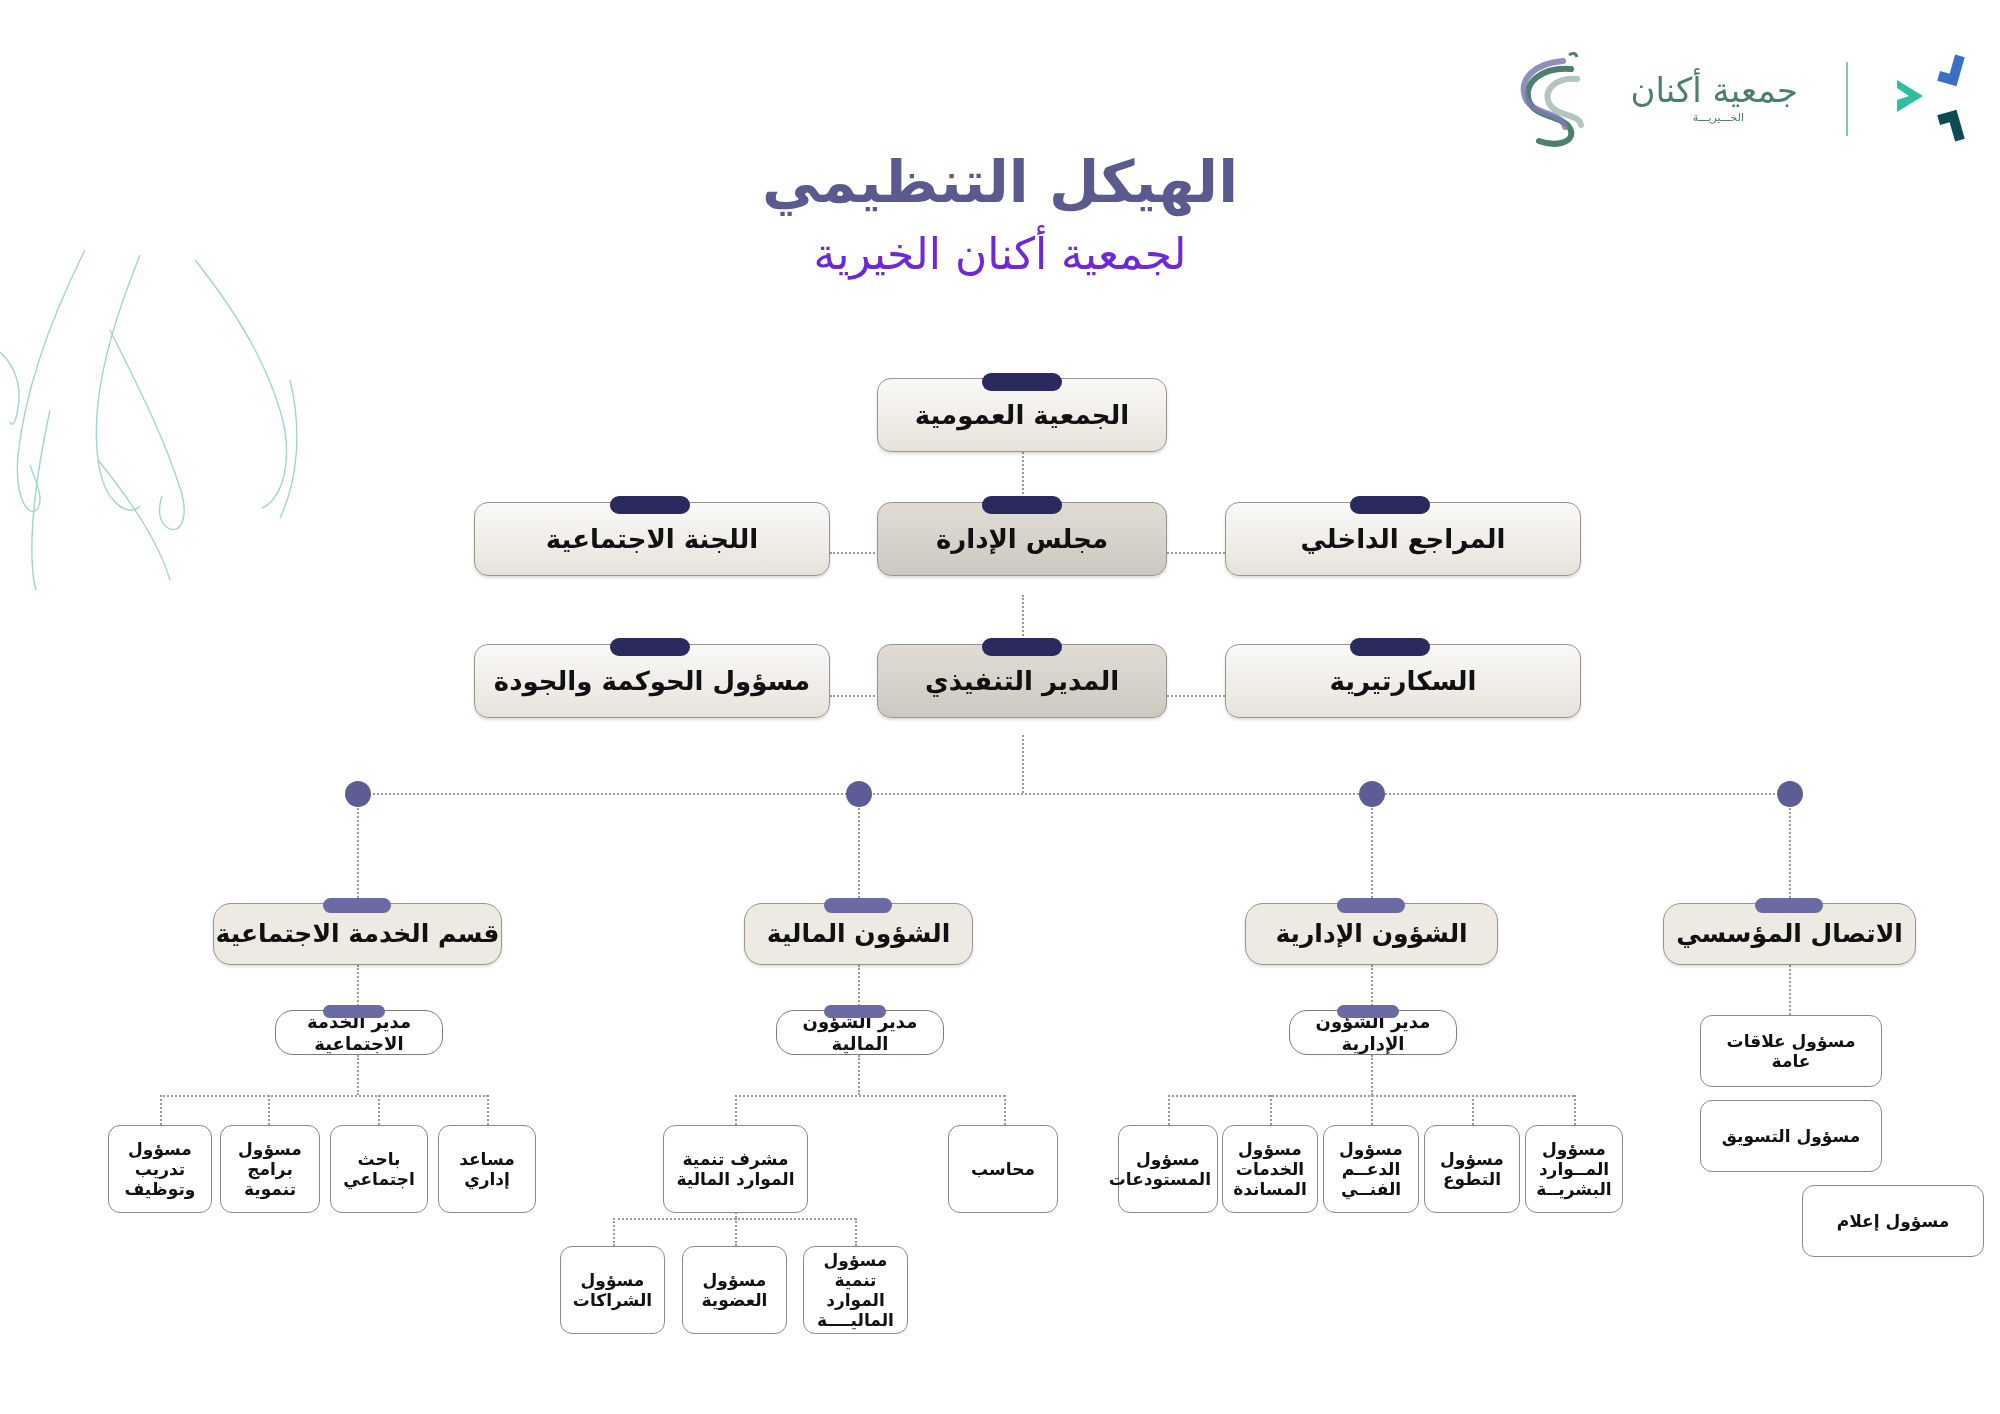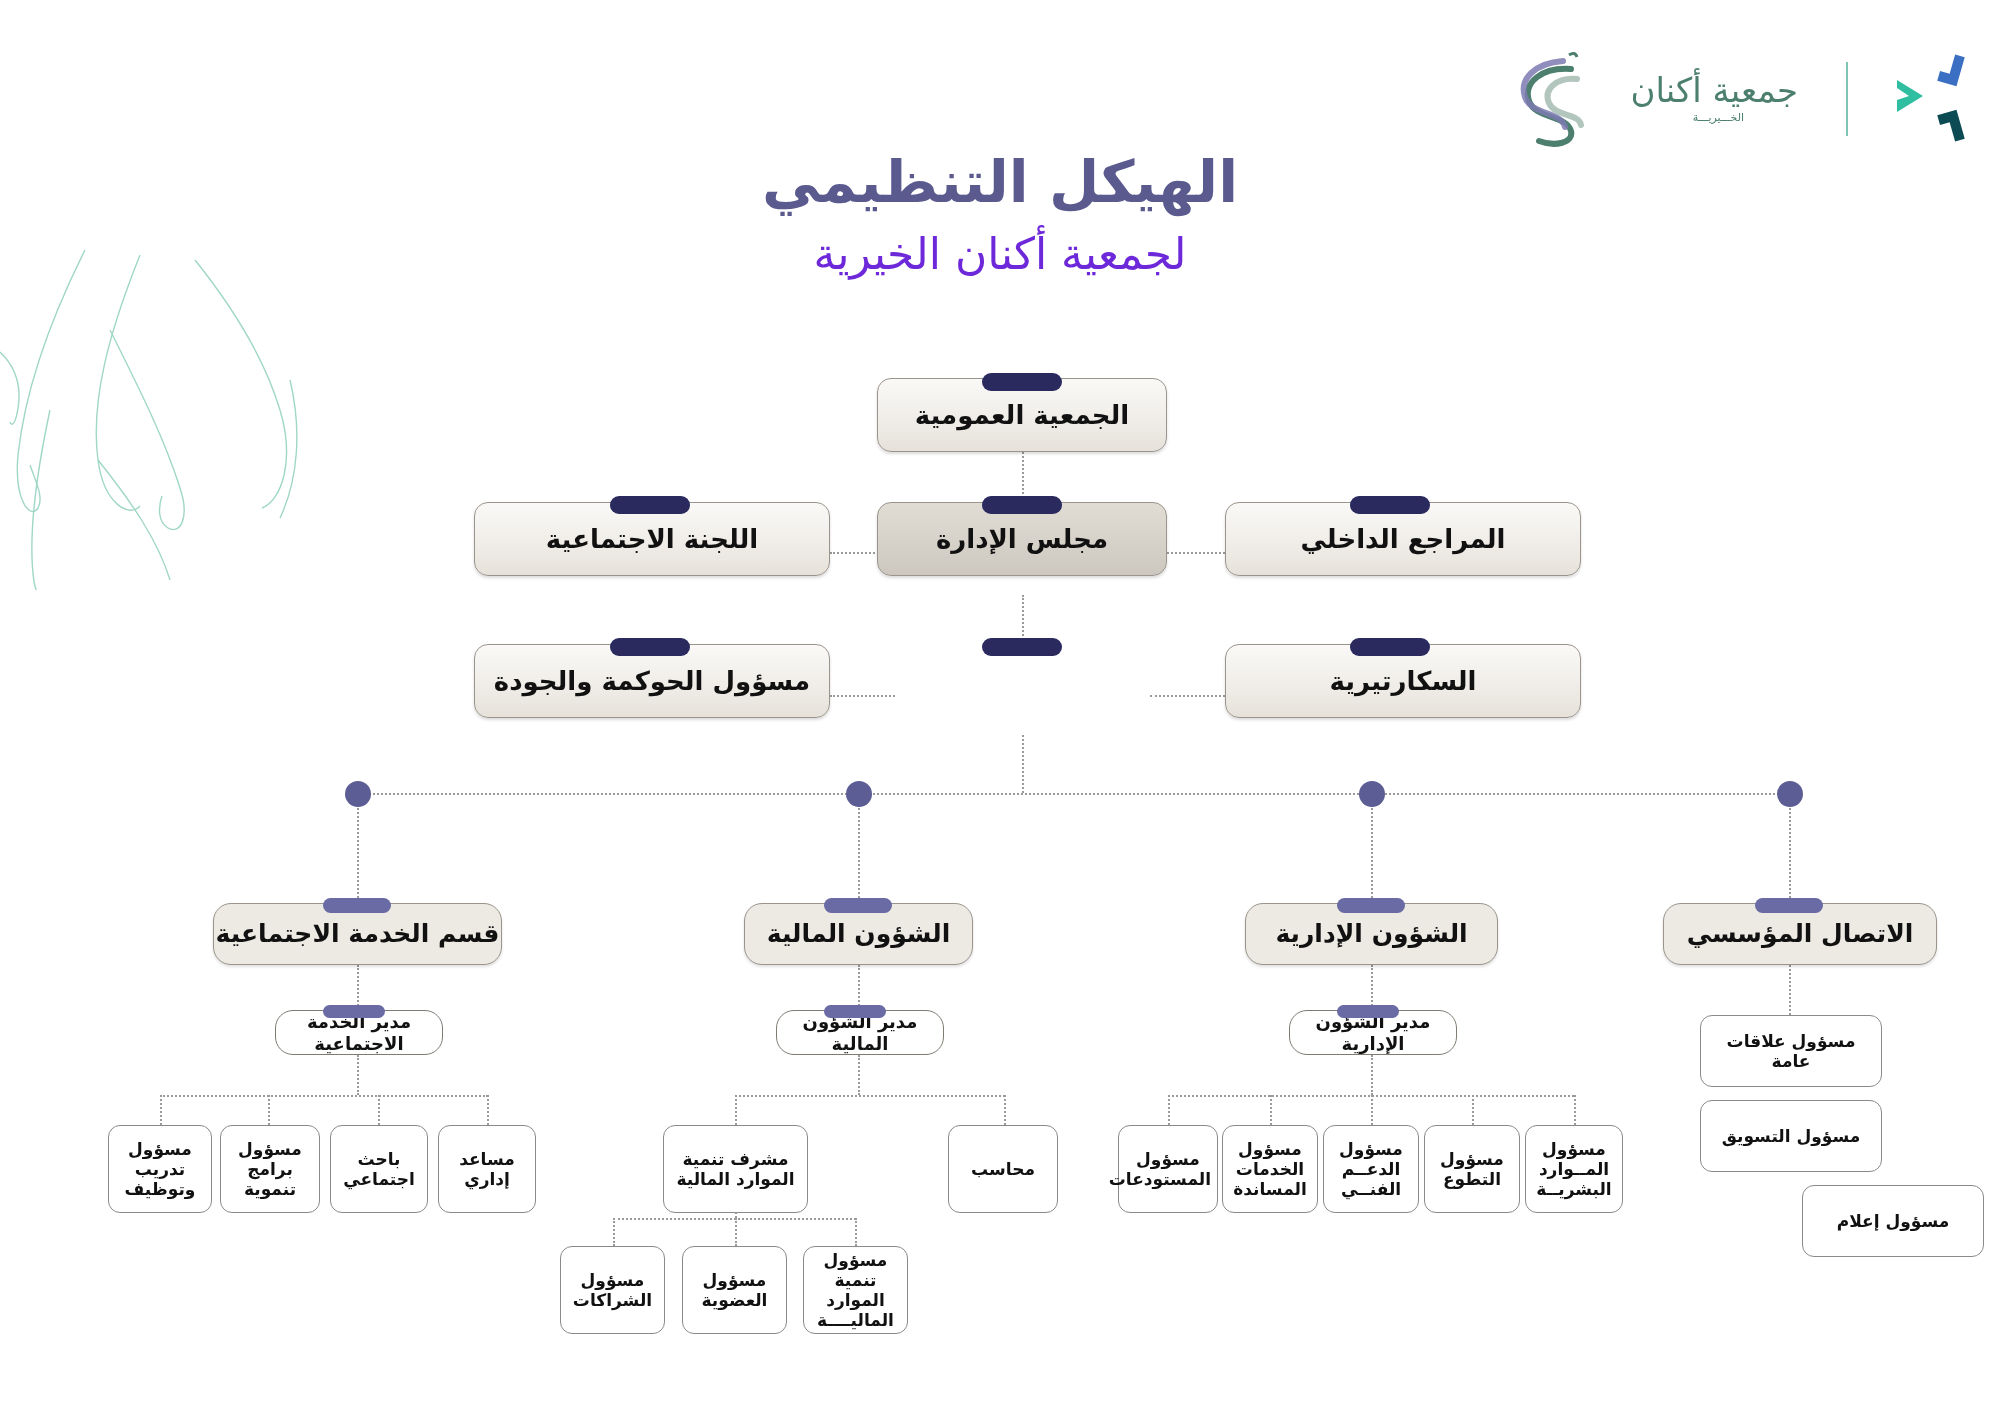--- a/index.html
+++ b/index.html
@@ -296,20 +296,23 @@
   <div class="node lvl-top light" style="left:1225px; top:502px; width:356px; height:74px;">
     <span class="lbl">المراجع الداخلي</span>
   </div>
 
   <div class="tab navy" style="left:610px; top:638px; width:80px; height:18px;"></div>
   <div class="node lvl-top light" style="left:474px; top:644px; width:356px; height:74px;">
     <span class="lbl">مسؤول الحوكمة والجودة</span>
   </div>
 
   <div class="tab navy" style="left:982px; top:638px; width:80px; height:18px;"></div>
+  <div class="node lvl-top dark" style="left:877px; top:644px; width:290px; height:74px;">
+    <span class="lbl">المدير التنفيذي</span>
+  </div>
 
   <div class="tab navy" style="left:1350px; top:638px; width:80px; height:18px;"></div>
   <div class="node lvl-top light" style="left:1225px; top:644px; width:356px; height:74px;">
     <span class="lbl">السكارتيرية</span>
   </div>
 
   <div class="tab mauve" style="left:323px; top:898px; width:68px; height:15px;"></div>
   <div class="node lvl-dept" style="left:213px; top:903px; width:289px; height:62px;">
     <span class="lbl">قسم الخدمة الاجتماعية</span>
   </div>
@@ -318,21 +321,21 @@
   <div class="node lvl-dept" style="left:744px; top:903px; width:229px; height:62px;">
     <span class="lbl">الشؤون المالية</span>
   </div>
 
   <div class="tab mauve" style="left:1337px; top:898px; width:68px; height:15px;"></div>
   <div class="node lvl-dept" style="left:1245px; top:903px; width:253px; height:62px;">
     <span class="lbl">الشؤون الإدارية</span>
   </div>
 
   <div class="tab mauve" style="left:1755px; top:898px; width:68px; height:15px;"></div>
-  <div class="node lvl-dept" style="left:1663px; top:903px; width:274px; height:62px;">
+  <div class="node lvl-dept" style="left:1663px; top:903px; width:253px; height:62px;">
     <span class="lbl">الاتصال المؤسسي</span>
   </div>
 
   <div class="tab mauve" style="left:323px; top:1005px; width:62px; height:13px;"></div>
   <div class="node lvl-mgr" style="left:275px; top:1010px; width:168px; height:45px;">
     <span class="lbl">مدير الخدمة الاجتماعية</span>
   </div>
 
   <div class="tab mauve" style="left:824px; top:1005px; width:62px; height:13px;"></div>
   <div class="node lvl-mgr" style="left:776px; top:1010px; width:168px; height:45px;">

